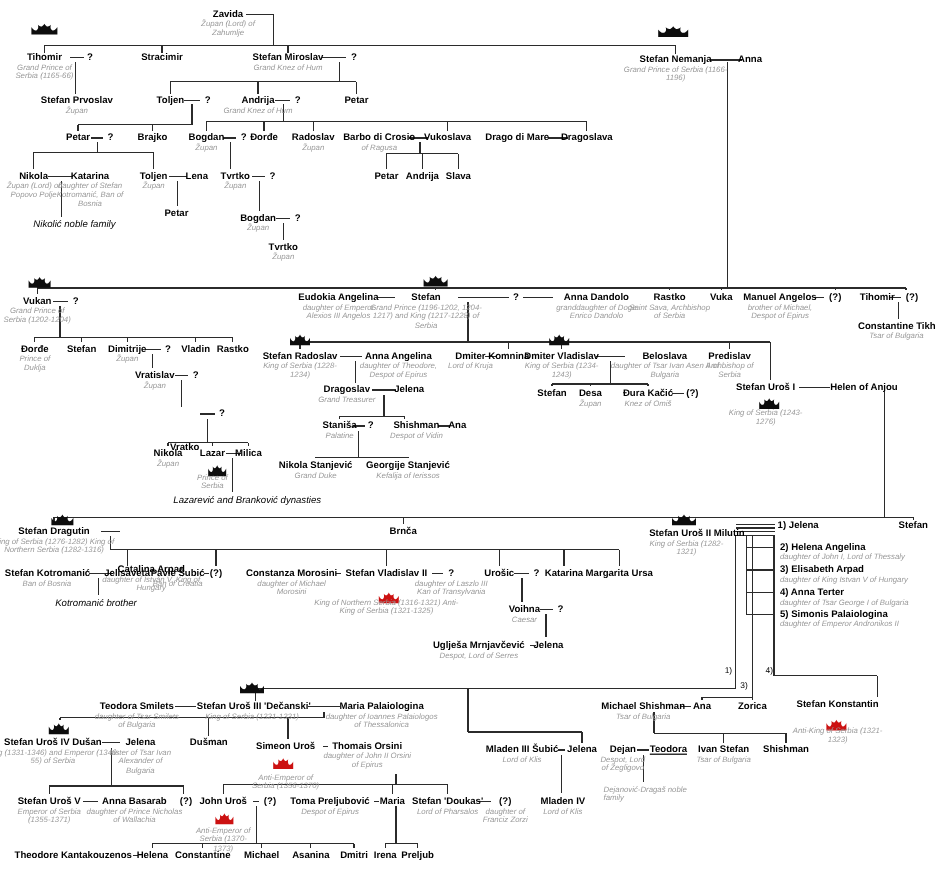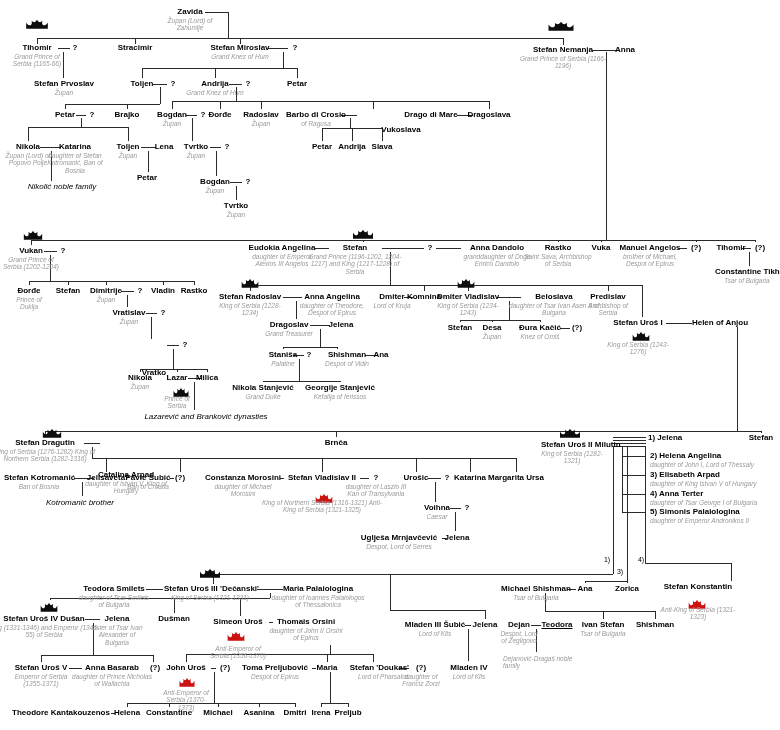--- a/index.html
+++ b/index.html
@@ -292,21 +292,21 @@
         <span class="pname">Đorđe</span>
       </div>
       <div class="person" style="left: 261px; top: 111px;">
         <span class="pname">Radoslav</span>
         <span class="pnote">Župan</span>
       </div>
       <div class="person" style="left: 316px; top: 111px; width: 66px;">
         <span class="pname">Barbo di Crosio</span>
         <span class="pnote">of Ragusa</span>
       </div>
-      <div class="person" style="left: 373px; top: 126px; margin-left: 28px;">
+      <div class="person" style="left: 373px; top: 111px;">
         <span class="pname">Vukoslava</span>
       </div>
       <div class="person" style="left: 431px; top: 111px;">
         <span class="pname">Drago di Mare</span>
       </div>
       <div class="person" style="left: 489px; top: 111px;">
         <span class="pname">Dragoslava</span>
       </div>
       <div class="person" style="left: 28px; top: 143px; width: 46px;">
         <span class="pname">Nikola</span>
@@ -645,21 +645,21 @@
         <span class="pname">John Uroš</span>
         <span class="pnote" style="margin-top: 16px;">Anti-Emperor of Serbia (1370-1373)</span>
       </div>
       <div class="person" style="left: 275px; top: 664px; width: 82px;">
         <span class="pname">Toma Preljubović</span>
         <span class="pnote">Despot of Epirus</span>
       </div>
       <div class="person" style="left: 327px; top: 664px;">
         <span class="pname">Maria</span>
       </div>
-      <div class="person" style="left: 373px; top: 664px; width: 72px; text-align: right;">
+      <div class="person" style="left: 373px; top: 664px; width: 72px;">
         <span class="pname">Stefan 'Doukas'</span>
         <span class="pnote">Lord of Pharsalos</span>
       </div>
       <div class="person" style="left: 421px; top: 664px; width: 48px;">
         <span class="pname">(?)</span>
         <span class="pnote">daughter of Franciz Zorzi</span>
       </div>
       <div class="person" style="left: 469px; top: 664px; width: 46px;">
         <span class="pname">Mladen IV</span>
         <span class="pnote">Lord of Klis</span>

